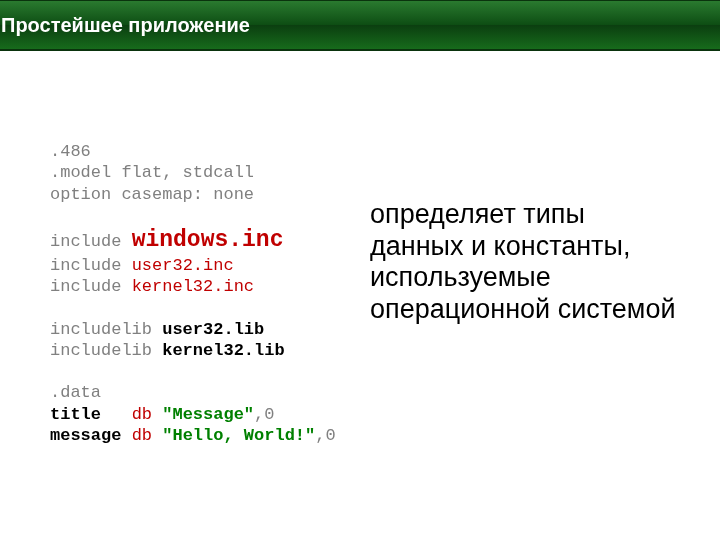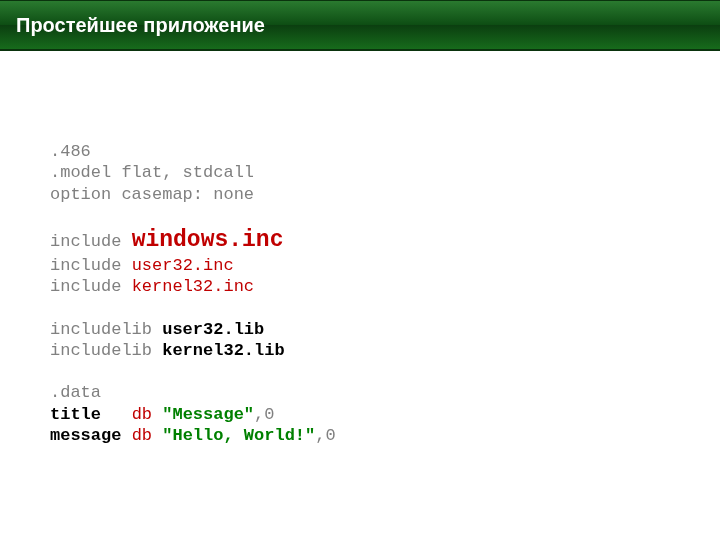--- a/index.html
+++ b/index.html
@@ -1,16 +1,16 @@
 <!DOCTYPE html>
 <html><head>
 <meta charset="utf-8">
 <style>
   html,body{margin:0;padding:0;width:720px;height:540px;background:#fff;font-family:Arial,sans-serif;overflow:hidden}
-  .titlebar{background:#1b5e20;background:linear-gradient(#2a7a2f 0,#0d4d13 50%,#0b3f10 51%,#176b1c 100%);height:48px;border-top:1px solid #0a330d;border-bottom:2px solid #0a330d;display:flex;align-items:center;padding-left:16px}
+  .titlebar{background:#1b5e20;background:linear-gradient(#2a7a2f 0,#0d4d13 50%,#0b3f10 51%,#176b1c 100%);height:48px;border-top:1px solid #0a330d;border-bottom:2px solid #0a330d;display:flex;align-items:center;padding-left:1px}
   .titlebar span{color:#fff;font-size:20px;font-weight:bold;font-family:Arial,sans-serif}
   .content{position:relative;padding:90px 4px 0 50px}
   .code{font-family:"Courier New",monospace;font-size:17px;line-height:1.25;color:#808080;white-space:pre}
   .code .emph{color:#c00000;font-size:23px;font-weight:bold}
   .code .inc{color:#c00000}
   .code .kw{color:#000;font-weight:bold}
   .code .str{color:#008000;font-weight:bold}
   .code .gray{color:#808080}
   .desc{position:absolute;left:370px;top:148px;width:310px;font-family:Arial,sans-serif;font-size:27px;line-height:1.17;color:#000}
 </style>
@@ -30,13 +30,14 @@
 <span class="gray">include </span><span class="inc">user32.inc</span>
 <span class="gray">include </span><span class="inc">kernel32.inc</span>
 
 <span class="gray">includelib </span><span class="kw">user32.lib</span>
 <span class="gray">includelib </span><span class="kw">kernel32.lib</span>
 
 <span class="gray">.data</span>
 <span class="kw">title   </span><span class="inc">db </span><span class="str">"Message"</span><span class="gray">,0</span>
 <span class="kw">message </span><span class="inc">db </span><span class="str">"Hello, World!"</span><span class="gray">,0</span></div>
 
+  <div class="desc">определяет типы данных и константы, используемые операционной системой</div>
 </div>
 
 </body></html>

